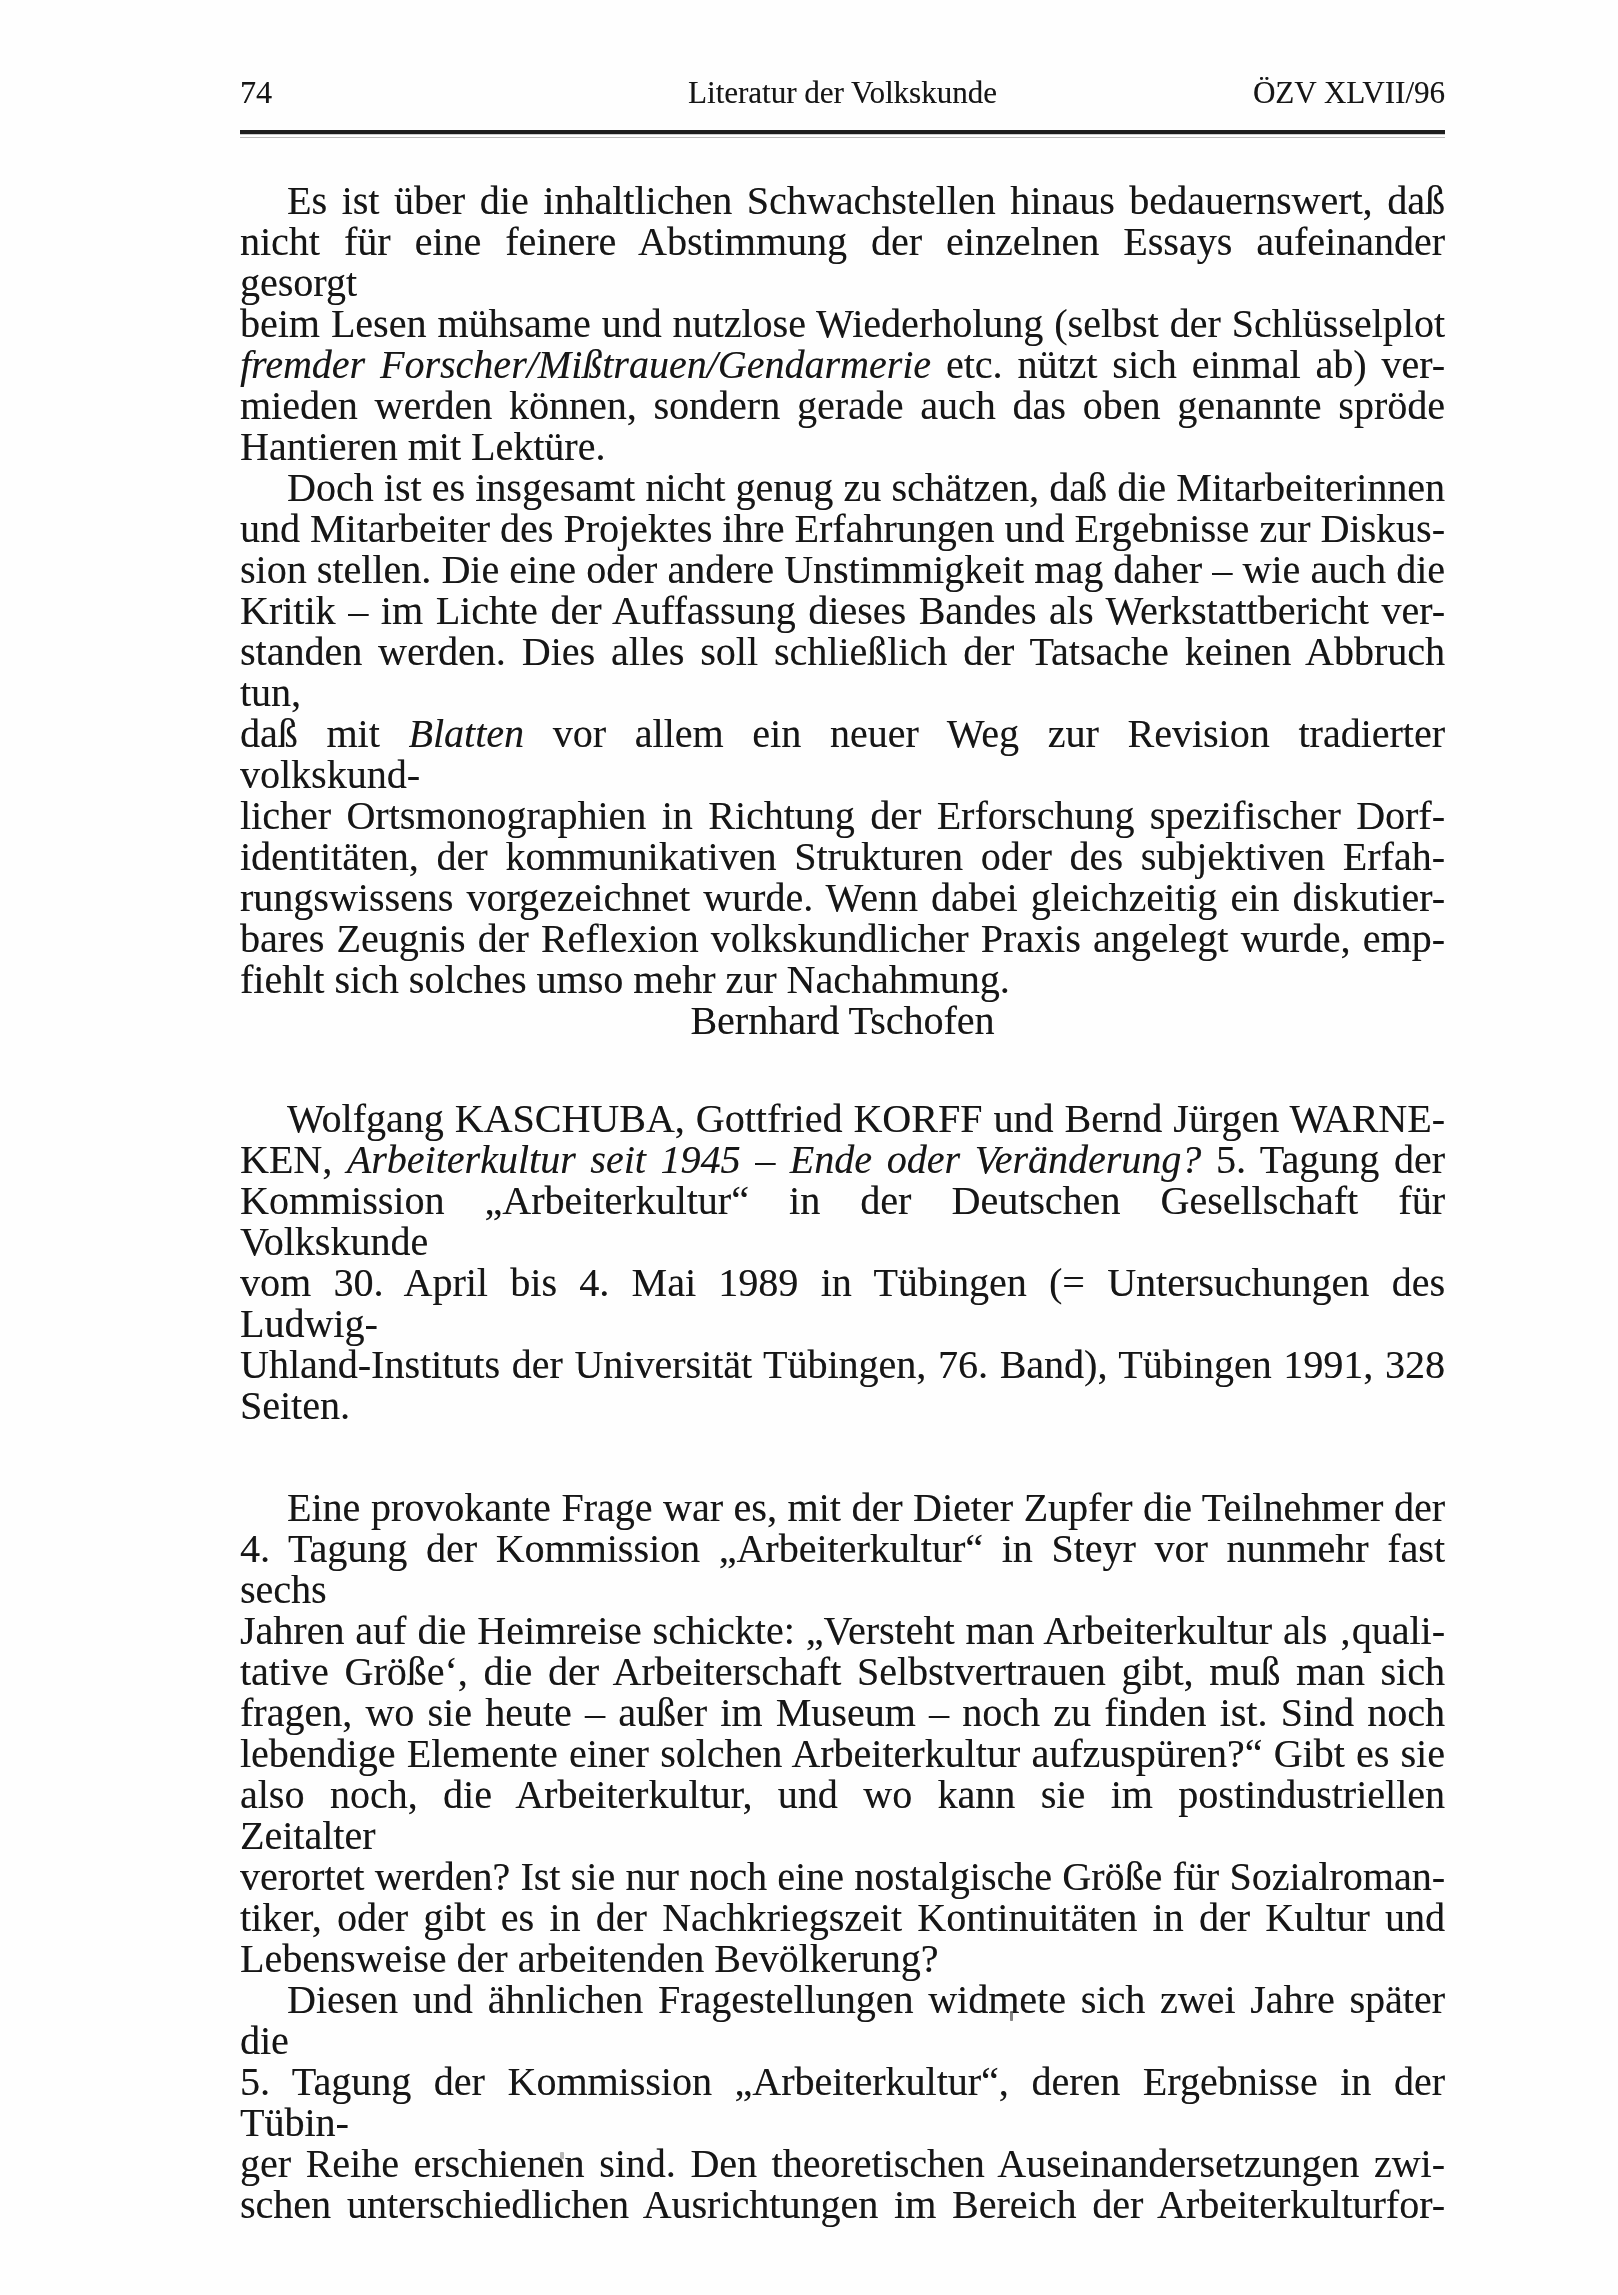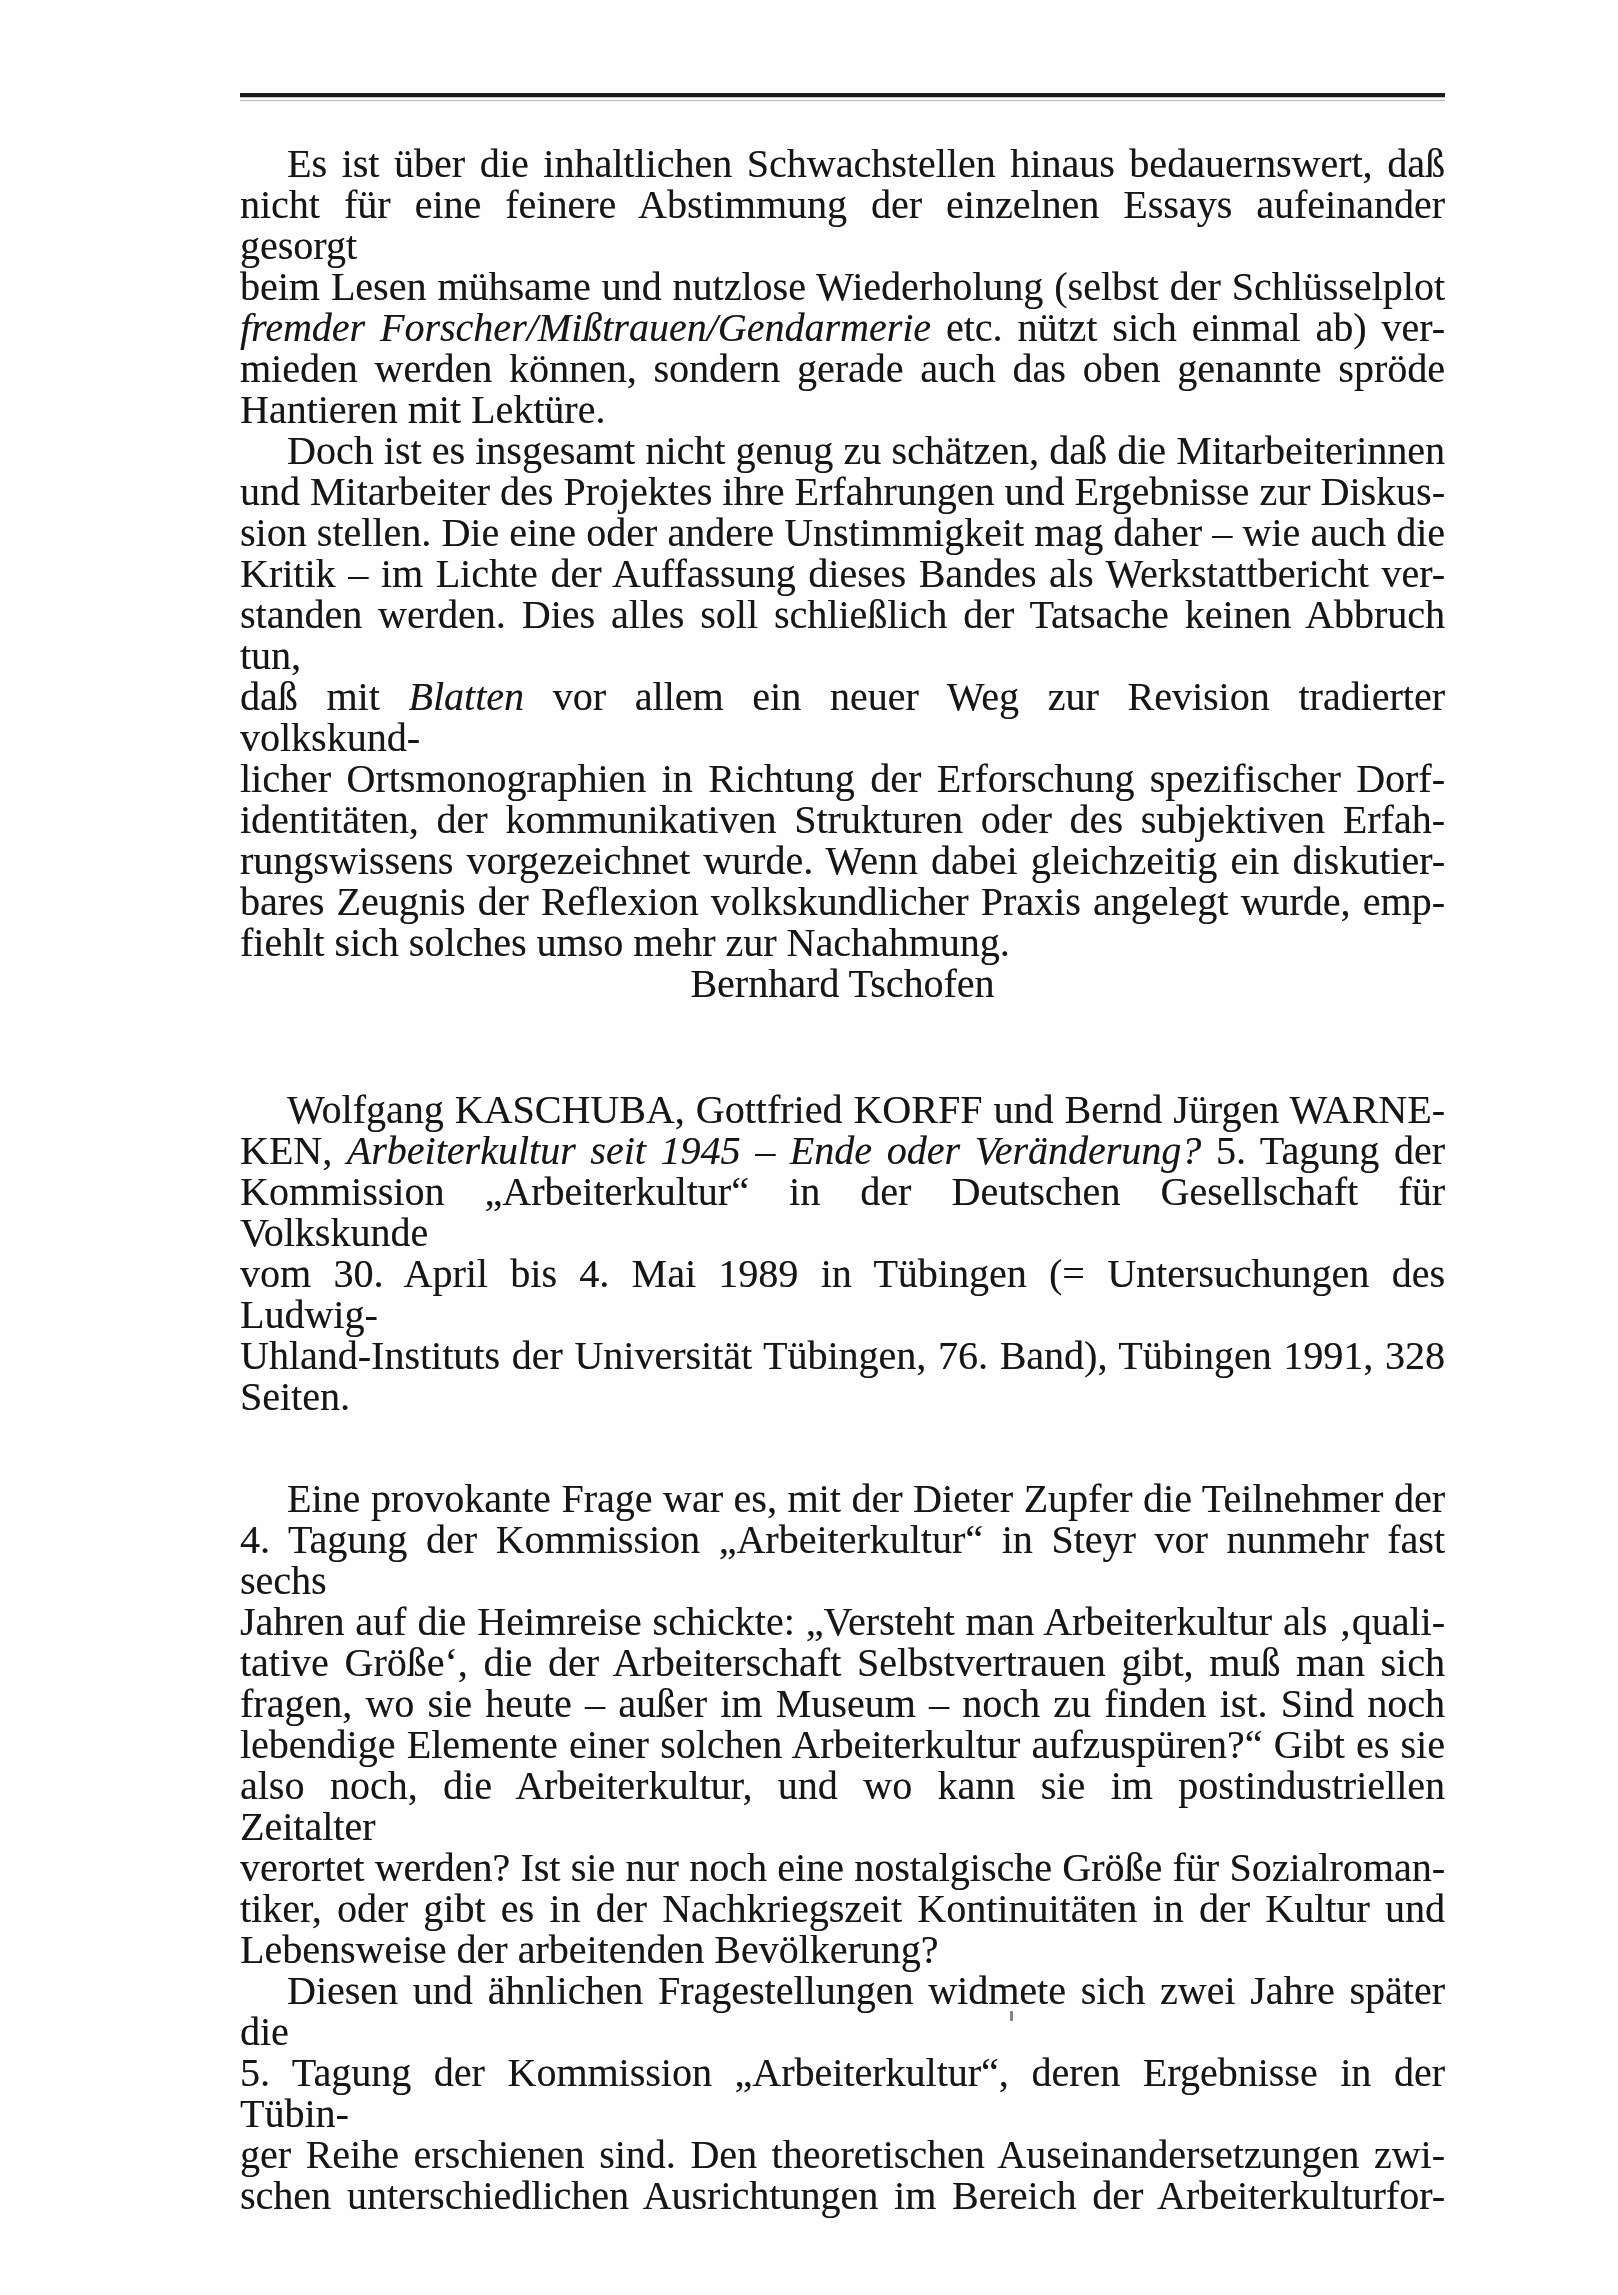--- a/index.html
+++ b/index.html
@@ -63,20 +63,25 @@
     border-radius: 0.8px;
   }
   .speck.s1 { left: 1010px; top: 2011px; width: 3.2px; height: 9.7px; opacity: .85; }
   .speck.s2 { left: 560px;  top: 2152px; width: 4px; height: 6.5px;  opacity: .5; }
 </style>
 </head>
 <body>
 
 <div class="page">
 
+  <header class="page-header">
+    <span class="hd-left">74</span>
+    <span class="hd-center">Literatur der Volkskunde</span>
+    <span class="hd-right">ÖZV XLVII/96</span>
+  </header>
 
   <div class="rule"></div>
   <div class="rule-shadow"></div>
 
   <main class="article" id="article">
       <div class="para">
         <div class="line indent"><span>Es ist über die inhaltlichen Schwachstellen hinaus bedauernswert, daß</span></div>
         <div class="line"><span>nicht für eine feinere Abstimmung der einzelnen Essays aufeinander gesorgt</span></div>
         <div class="line"><span>beim Lesen mühsame und nutzlose Wiederholung (selbst der Schlüsselplot</span></div>
         <div class="line"><em>fremder Forscher/Mißtrauen/Gendarmerie</em><span> etc. nützt sich einmal ab) ver-</span></div>
@@ -90,21 +95,21 @@
         <div class="line"><span>Kritik – im Lichte der Auffassung dieses Bandes als Werkstattbericht ver-</span></div>
         <div class="line"><span>standen werden. Dies alles soll schließlich der Tatsache keinen Abbruch tun,</span></div>
         <div class="line"><span>daß mit </span><em>Blatten</em><span> vor allem ein neuer Weg zur Revision tradierter volkskund-</span></div>
         <div class="line"><span>licher Ortsmonographien in Richtung der Erforschung spezifischer Dorf-</span></div>
         <div class="line"><span>identitäten, der kommunikativen Strukturen oder des subjektiven Erfah-</span></div>
         <div class="line"><span>rungswissens vorgezeichnet wurde. Wenn dabei gleichzeitig ein diskutier-</span></div>
         <div class="line"><span>bares Zeugnis der Reflexion volkskundlicher Praxis angelegt wurde, emp-</span></div>
         <div class="line last"><span>fiehlt sich solches umso mehr zur Nachahmung.</span></div>
       </div>
       <div class="signature">Bernhard Tschofen</div>
-      <div class="para" style="margin-top: 85px;">
+      <div class="para" style="margin-top: 57px;">
         <div class="line indent"><span>Wolfgang KASCHUBA, Gottfried KORFF und Bernd Jürgen WARNE-</span></div>
         <div class="line"><span>KEN, </span><em>Arbeiterkultur seit 1945 – Ende oder Veränderung?</em><span> 5. Tagung der</span></div>
         <div class="line"><span>Kommission „Arbeiterkultur“ in der Deutschen Gesellschaft für Volkskunde</span></div>
         <div class="line"><span>vom 30. April bis 4. Mai 1989 in Tübingen (= Untersuchungen des Ludwig-</span></div>
         <div class="line"><span>Uhland-Instituts der Universität Tübingen, 76. Band), Tübingen 1991, 328</span></div>
         <div class="line last"><span>Seiten.</span></div>
       </div>
       <div class="para" style="margin-top: 61px;">
         <div class="line indent"><span>Eine provokante Frage war es, mit der Dieter Zupfer die Teilnehmer der</span></div>
         <div class="line"><span>4. Tagung der Kommission „Arbeiterkultur“ in Steyr vor nunmehr fast sechs</span></div>

